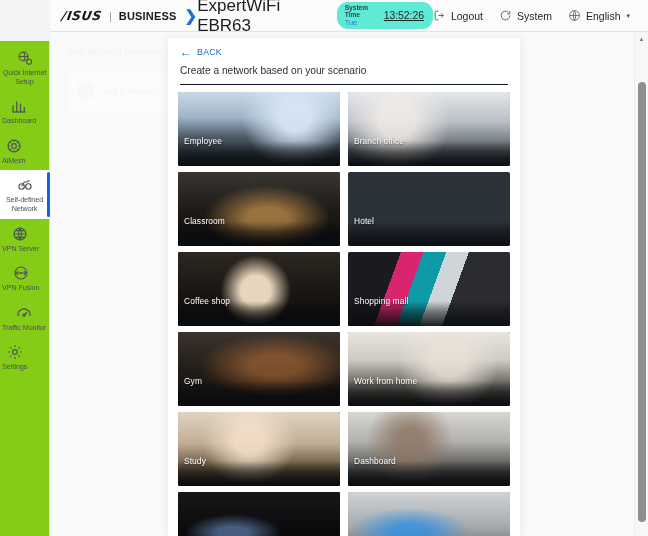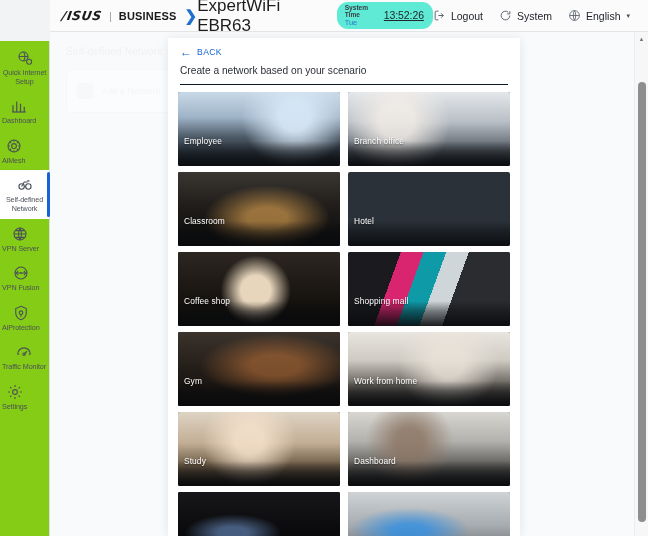--- a/index.html
+++ b/index.html
@@ -369,28 +369,20 @@
         <span class="ic"><svg viewBox="0 0 24 24" fill="none" stroke="currentColor" stroke-width="1.4">
             <circle cx="12" cy="12" r="8"></circle>
             <path d="M4 12h16"></path>
             <path d="M8 9l-2 3 2 3M16 9l2 3-2 3"></path>
             <path d="M10.5 12h3"></path>
           </svg></span>
         <span class="lbl">VPN Fusion</span>
       </div>
       <div class="side-item">
         <span class="ic"><svg viewBox="0 0 24 24" fill="none" stroke="currentColor" stroke-width="1.5">
-            <path d="M12 3l7 3v6c0 4.4-3 7.6-7 9-4-1.4-7-4.6-7-9V6l7-3z"></path>
-            <circle cx="12" cy="11.5" r="2.4"></circle>
-            <path d="M12 14v3"></path>
-          </svg></span>
-        <span class="lbl">AiProtection</span>
-      </div>
-      <div class="side-item">
-        <span class="ic"><svg viewBox="0 0 24 24" fill="none" stroke="currentColor" stroke-width="1.5">
             <path d="M3.5 15a8.5 8.5 0 0 1 17 0"></path>
             <circle cx="12" cy="15" r="1.6"></circle>
             <path d="M12 15l4-4"></path>
             <path d="M3.5 15h2M18.5 15h2"></path>
           </svg></span>
         <span class="lbl">Traffic Monitor</span>
       </div>
       <div class="side-item">
         <span class="ic"><svg viewBox="0 0 24 24" fill="none" stroke="currentColor" stroke-width="1.5">
             <circle cx="12" cy="12" r="3.2"></circle>

